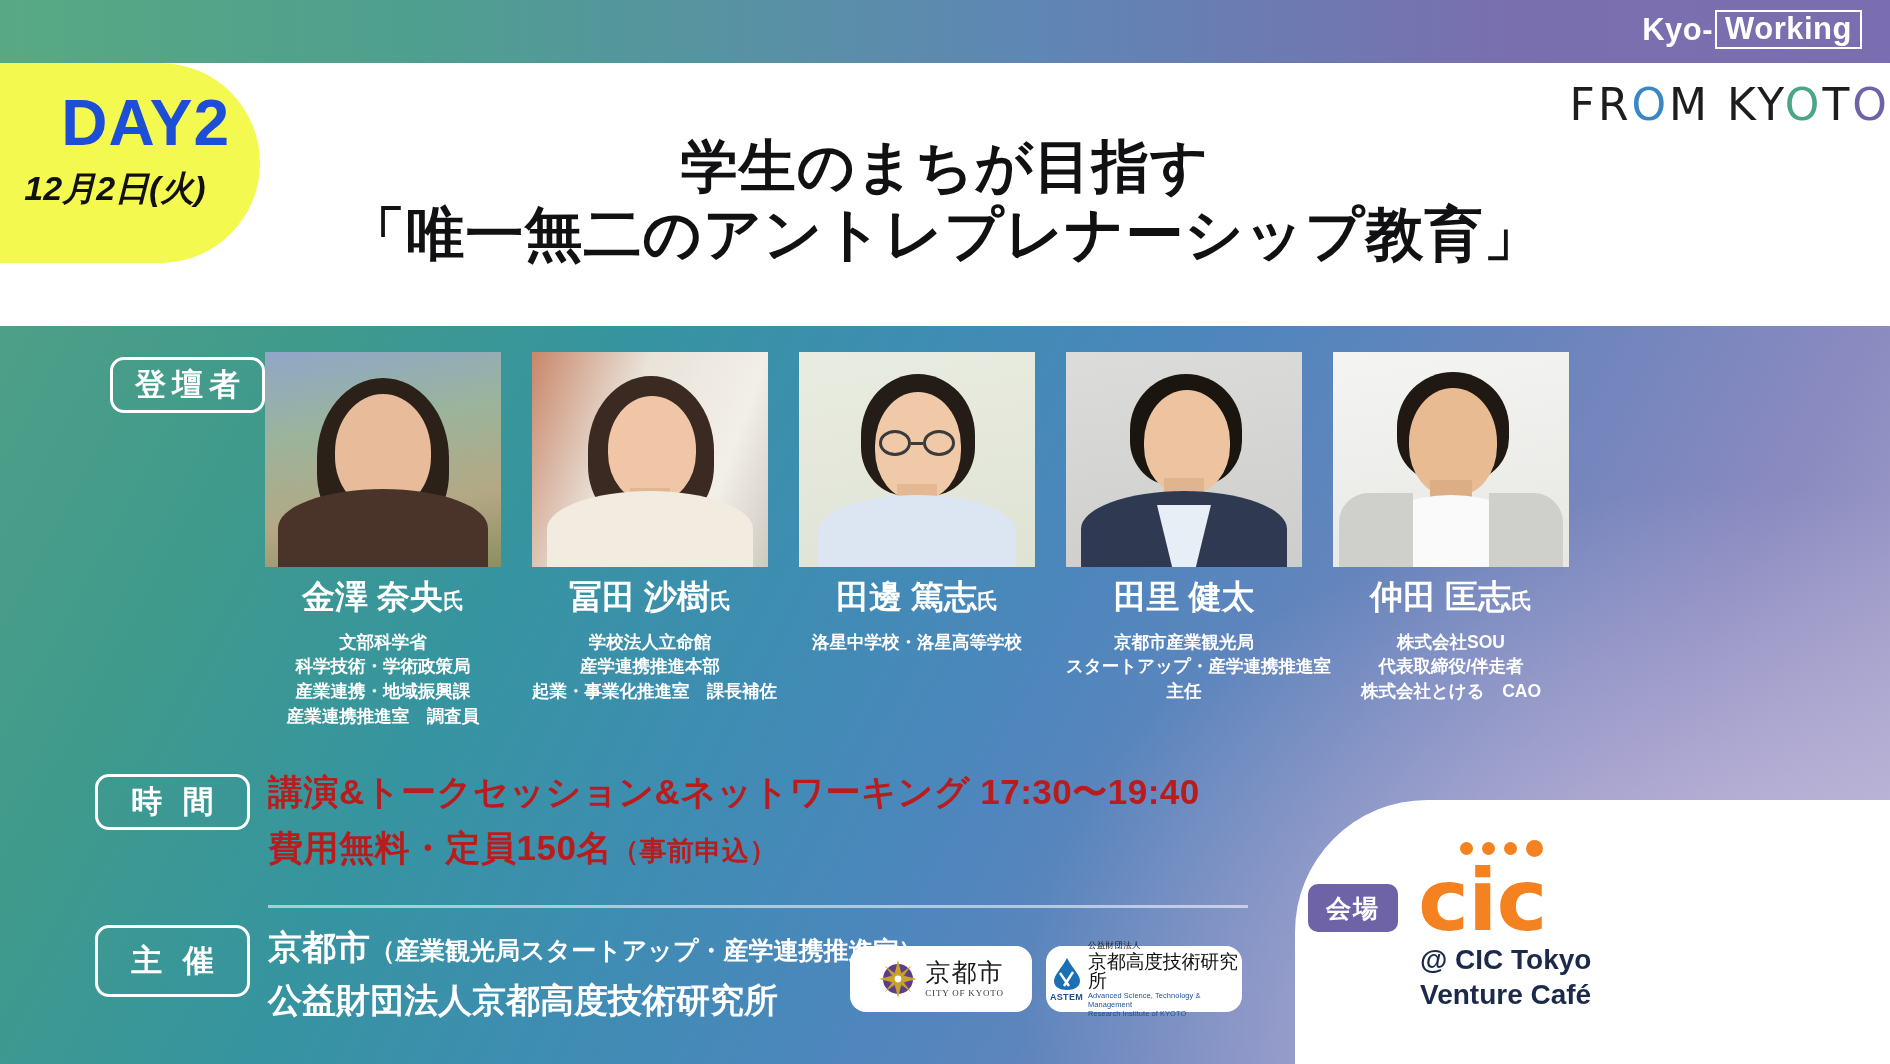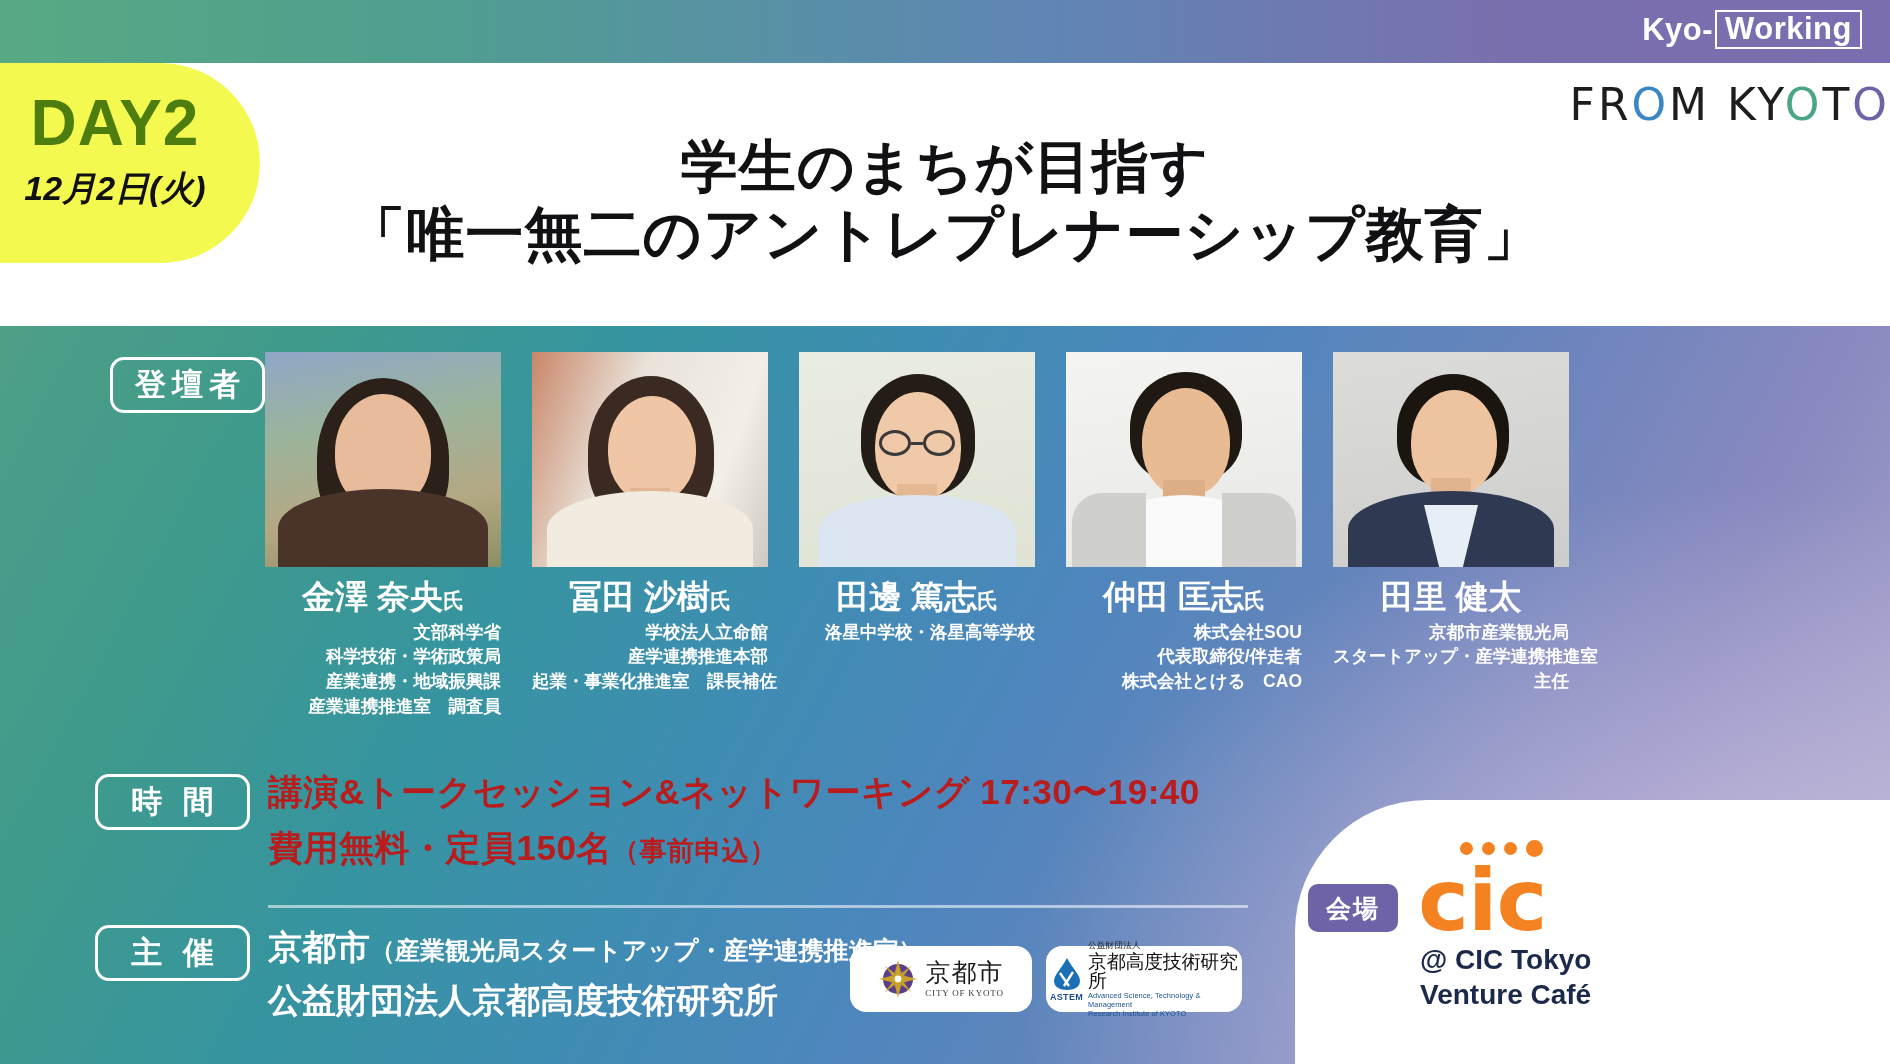--- a/index.html
+++ b/index.html
@@ -52,22 +52,22 @@
   
   .daypill {
     position: absolute; left: -50px; top: 63px;
     width: 310px; height: 200px;
     background: #f4f94f;
     border-radius: 0 100px 100px 0;
     z-index: 5;
   }
   .daypill .dnum {
     position: absolute; left: 50px; top: 28px; width: 230px;
-    text-align: center;
-    color: #4d7c0f; font-weight: 900; font-size: 64px; letter-spacing: 1px;
+    text-align: right;
+    color: #1d4ed8; font-weight: 900; font-size: 64px; letter-spacing: 1px;
     line-height: 1;
   }
   .daypill .ddate {
     position: absolute; left: 50px; top: 108px; width: 230px;
     text-align: center;
     color: #111113; font-weight: 900; font-size: 34px; line-height: 1; font-style: italic;
   }
 
   
   .bodyarea {
@@ -107,22 +107,22 @@
   .sp .photo {
     width: 236px; height: 215px; overflow: hidden;
     background: #cfd6d4; position: relative;
   }
   .sp .nm {
     margin-top: 13px; color: #ffffff; font-weight: 900;
     font-size: 33px; line-height: 1.05; white-space: nowrap;
   }
   .sp .nm .sfx { font-size: 21px; font-weight: 900; }
   .sp .aff {
-    margin-top: 5px; color: #ffffff; font-weight: bold;
-    font-size: 17.5px; line-height: 1.42; white-space: nowrap; text-align: right;
+    margin-top: 15px; color: #ffffff; font-weight: bold;
+    font-size: 17.5px; line-height: 1.42; white-space: nowrap;
   }
 
   
   .ph-bg { position: absolute; inset: 0; }
   .ph-head {
     position: absolute; border-radius: 50% 50% 46% 46%;
   }
   .ph-hair {
     position: absolute; border-radius: 50% 50% 40% 40%;
   }
@@ -140,21 +140,21 @@
   }
   .ph-glassbar { position: absolute; height: 3px; background: #3a3a3a; }
 
   
   .lbl-time {
     position: absolute; left: 95px; top: 774px;
     width: 155px; height: 56px; font-size: 31px;
   }
   .lbl-host {
     position: absolute; left: 95px; top: 925px;
-    width: 155px; height: 56px; font-size: 31px;
+    width: 155px; height: 72px; font-size: 31px;
   }
   .timeinfo {
     position: absolute; left: 268px; top: 768px; color: #b91c1c;
   }
   .timeinfo .t1 { font-weight: 900; font-size: 35px; line-height: 1.35; letter-spacing: .5px; }
   .timeinfo .t2 { font-weight: 900; font-size: 35px; line-height: 1.35; letter-spacing: .5px; margin-top: 9px; }
   .timeinfo .small { font-size: 27px; }
 
   .divider {
     position: absolute; left: 268px; top: 905px; width: 980px; height: 3px;
@@ -289,50 +289,50 @@
       <div class="ph-shirt" style="width:198px;height:72px;background:#dce6f2;"></div>
     </div>
     <div class="nm"><span>田邊 篤志</span><span class="sfx">氏</span></div>
     <div class="aff">
       <div>洛星中学校・洛星高等学校</div>
     </div>
   </div>
 
   <div class="sp">
     <div class="photo">
+      <div class="ph-bg" style="background:linear-gradient(170deg,#dcdcda 0%,#cdcdcb 100%);"></div>
+      <div class="ph-hair" style="left:64px;top:22px;width:112px;height:112px;background:#1b1510;"></div>
+      <div class="ph-head" style="left:78px;top:38px;width:86px;height:104px;background:#eec4a0;"></div>
+      <div class="ph-neck" style="top:126px;width:40px;height:34px;background:#e0b48e;"></div>
+      <div class="ph-shirt" style="width:206px;height:76px;background:#2f3a52;"></div>
+      <div style="position:absolute;bottom:0;left:50%;transform:translateX(-50%);width:54px;height:62px;background:#e8eef6;clip-path:polygon(50% 0,100% 0,72% 100%,28% 100%,0 0);"></div>
+    </div>
+    <div class="nm"><span>田里 健太</span><span class="sfx"></span></div>
+    <div class="aff">
+      <div>京都市産業観光局</div>
+      <div>スタートアップ・産学連携推進室</div>
+      <div>主任</div>
+    </div>
+  </div>
+
+  <div class="sp">
+    <div class="photo">
       <div class="ph-bg" style="background:linear-gradient(170deg,#f4f4f2 0%,#e7e7e4 100%);"></div>
       <div class="ph-hair" style="left:64px;top:20px;width:112px;height:110px;background:#1f1813;"></div>
       <div class="ph-head" style="left:76px;top:36px;width:88px;height:108px;background:#e8bb93;"></div>
       <div class="ph-neck" style="top:128px;width:42px;height:34px;background:#dcae86;"></div>
       <div class="ph-shirt" style="width:150px;height:72px;background:#fafafa;"></div>
       <div style="position:absolute;bottom:0;left:6px;width:74px;height:74px;background:#cfcfcb;border-radius:40% 0 0 0;"></div>
       <div style="position:absolute;bottom:0;right:6px;width:74px;height:74px;background:#cfcfcb;border-radius:0 40% 0 0;"></div>
     </div>
     <div class="nm"><span>仲田 匡志</span><span class="sfx">氏</span></div>
     <div class="aff">
       <div>株式会社SOU</div>
       <div>代表取締役/伴走者</div>
       <div>株式会社とける　CAO</div>
-    </div>
-  </div>
-
-  <div class="sp">
-    <div class="photo">
-      <div class="ph-bg" style="background:linear-gradient(170deg,#dcdcda 0%,#cdcdcb 100%);"></div>
-      <div class="ph-hair" style="left:64px;top:22px;width:112px;height:112px;background:#1b1510;"></div>
-      <div class="ph-head" style="left:78px;top:38px;width:86px;height:104px;background:#eec4a0;"></div>
-      <div class="ph-neck" style="top:126px;width:40px;height:34px;background:#e0b48e;"></div>
-      <div class="ph-shirt" style="width:206px;height:76px;background:#2f3a52;"></div>
-      <div style="position:absolute;bottom:0;left:50%;transform:translateX(-50%);width:54px;height:62px;background:#e8eef6;clip-path:polygon(50% 0,100% 0,72% 100%,28% 100%,0 0);"></div>
-    </div>
-    <div class="nm"><span>田里 健太</span><span class="sfx"></span></div>
-    <div class="aff">
-      <div>京都市産業観光局</div>
-      <div>スタートアップ・産学連携推進室</div>
-      <div>主任</div>
     </div>
   </div>
 
 </div>
 
 <div class="pill lbl-time">時 間</div>
 <div class="timeinfo">
   <div class="t1">講演&amp;トークセッション&amp;ネットワーキング 17:30〜19:40</div>
   <div class="t2"><span>費用無料・定員150名</span><span class="small">（事前申込）</span></div>
 </div>

